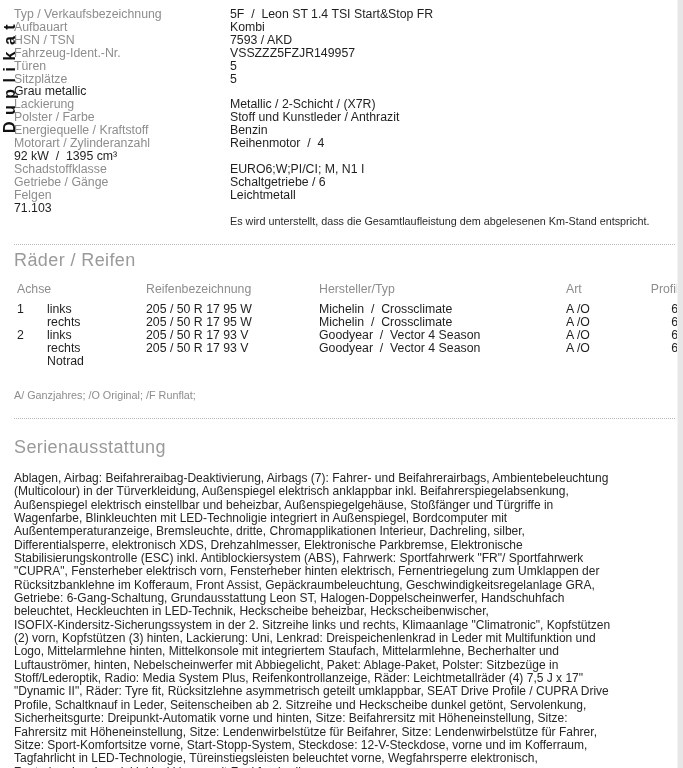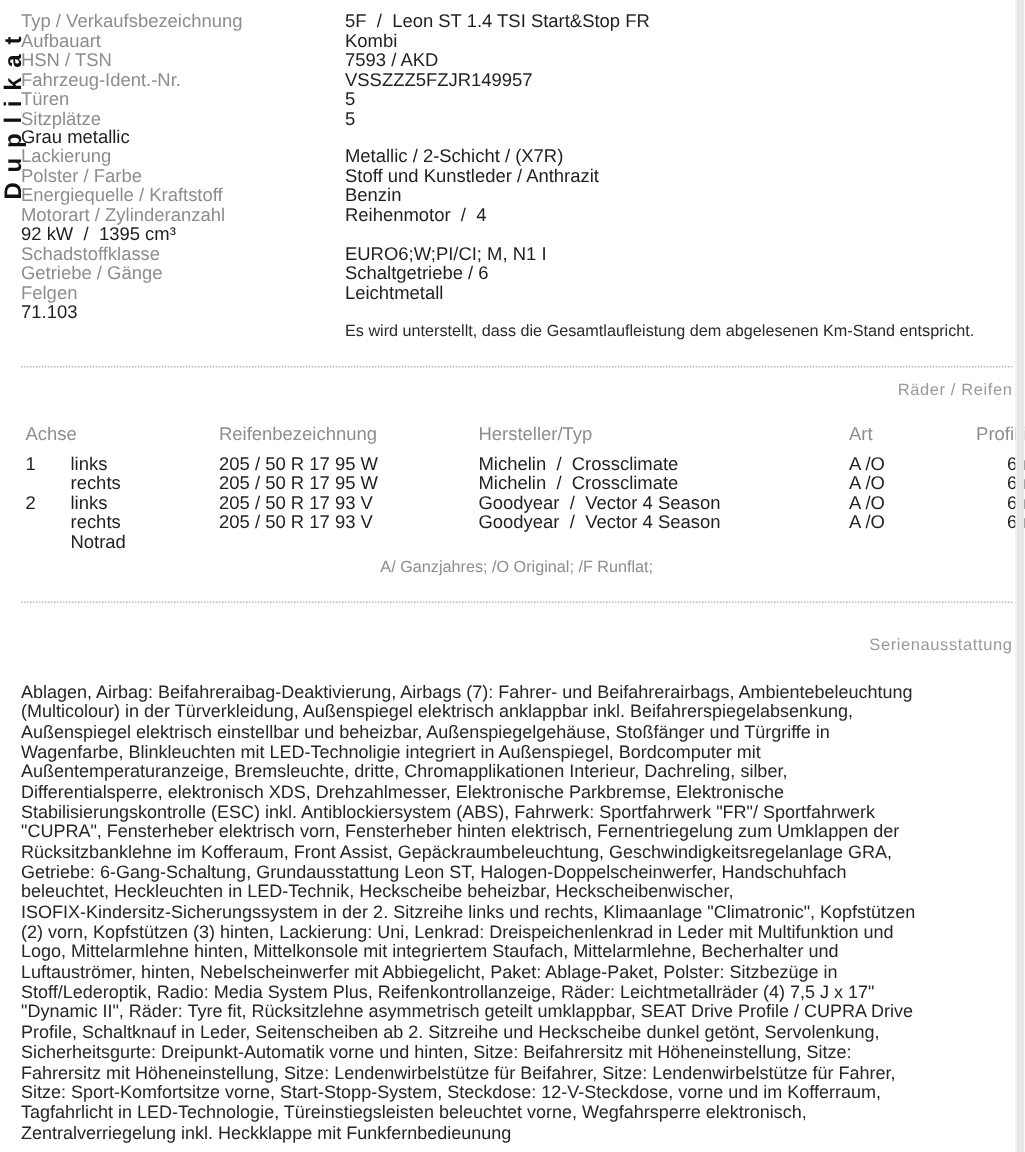--- a/index.html
+++ b/index.html
@@ -37,51 +37,49 @@
     white-space: pre;
   }
   .rule {
     border: 0;
     border-top: 1px dotted #b9b9b9;
     height: 0;
   }
   .rule-1 { margin-top: 16px; }
   .rule-2 { margin-top: 17px; }
   .section-heading {
-    font-size: 11px;
+    font-size: 18px;
     line-height: 15px;
     color: #9a9a9a;
     letter-spacing: 0.4px;
-    text-align: right;
   }
   .tires-heading { margin-top: 8px; }
   .equip-heading { margin-top: 21px; }
   
   .tire-grid {
     display: grid;
     grid-template-columns: 21px 87px 161px 232px 72px 55px;
     font-size: 12.3px;
     gap: 12px;
   }
   .tire-header { margin-top: 15px; line-height: 13px; color: #8d8d8d; }
   .tire-header .col-achse { grid-column: 1 / 3; padding-left: 3px; }
   .tire-header .col-tiefe { text-align: right; white-space: nowrap; }
   .tire-rows { margin-top: 7px; }
   .tire-row { line-height: 13.1px; color: #1f1f1f; }
   .tire-row > div { white-space: pre; }
   .cell-nr { padding-left: 3px; }
   .cell-art { padding-left: 3px; }
   .cell-tiefe { text-align: right; }
   .tire-footnote {
-    margin-top: 5px;
+    margin-top: 22px;
     font-size: 10.8px;
     line-height: 11px;
     color: #8d8d8d;
     white-space: pre;
-    text-align: center;
   }
   
   .equip-text {
     margin-top: 17px;
     font-size: 12px;
     line-height: 13.35px;
     color: #262626;
     white-space: pre;
     letter-spacing: 0;
   }

